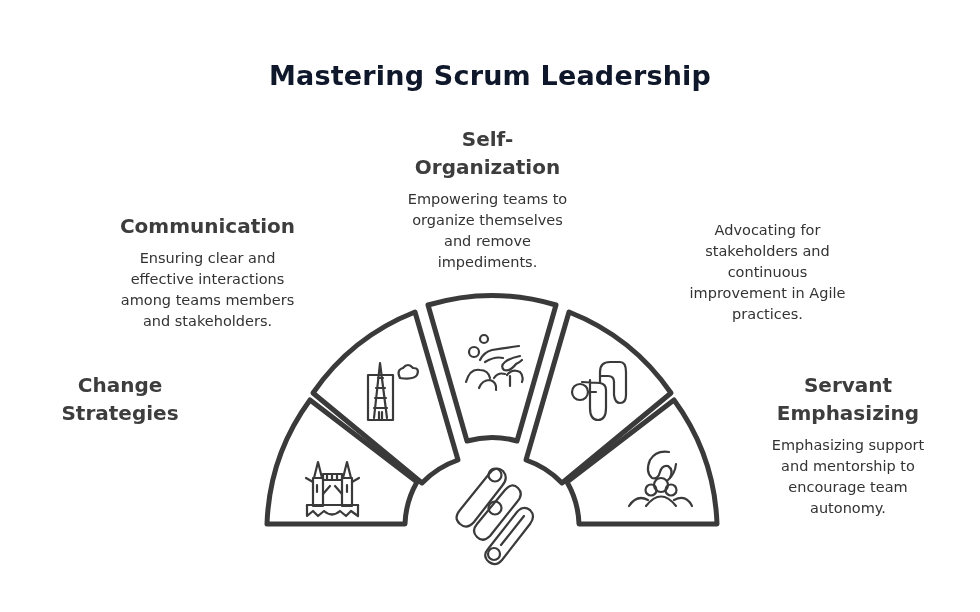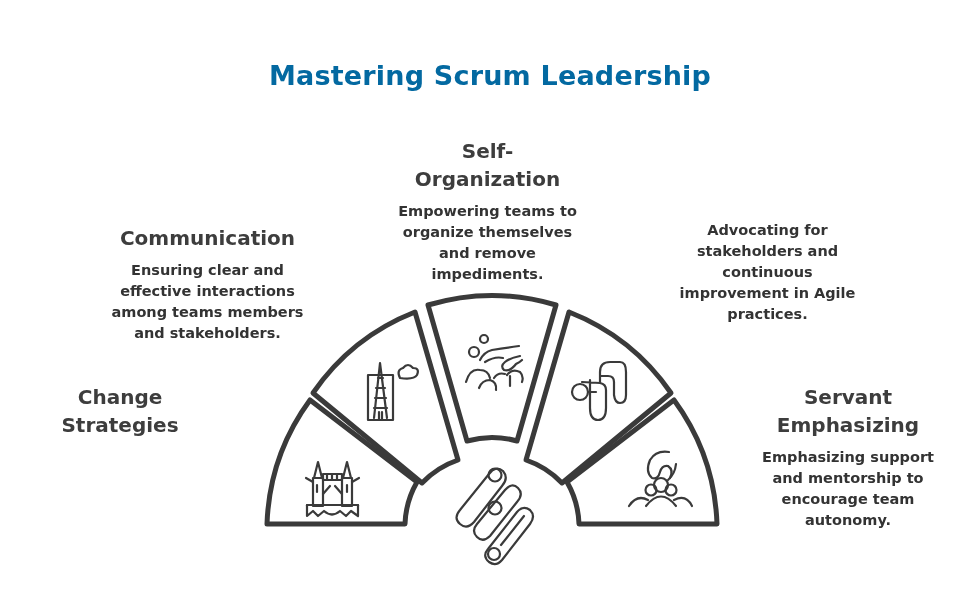--- a/index.html
+++ b/index.html
@@ -10,42 +10,40 @@
       overflow: hidden;
       font-family: "DejaVu Sans", sans-serif;
       color: #3c3c3c;
     }
     .title {
       position: absolute;
       left: 0; width: 980px; top: 60px;
       text-align: center;
       font-size: 27px;
       font-weight: bold;
-      color: #0369a1;
+      color: #0f172a;
       letter-spacing: 0.2px;
     }
     .block {
       position: absolute;
       text-align: center;
     }
     .block .heading {
       font-size: 20px;
       font-weight: bold;
       color: #3d3d3d;
       line-height: 28px;
       white-space: pre-line;
-      margin-top: 12px;
     }
     .block .desc {
       margin-top: 8px;
       font-size: 14.5px;
       line-height: 21px;
       color: #333333;
       white-space: pre-line;
-      font-weight: bold;
     }
     #diagram {
       position: absolute;
       left: 0; top: 0;
     }
   </style>
 </head>
 <body>
 
 <div class="title">Mastering Scrum Leadership</div>

